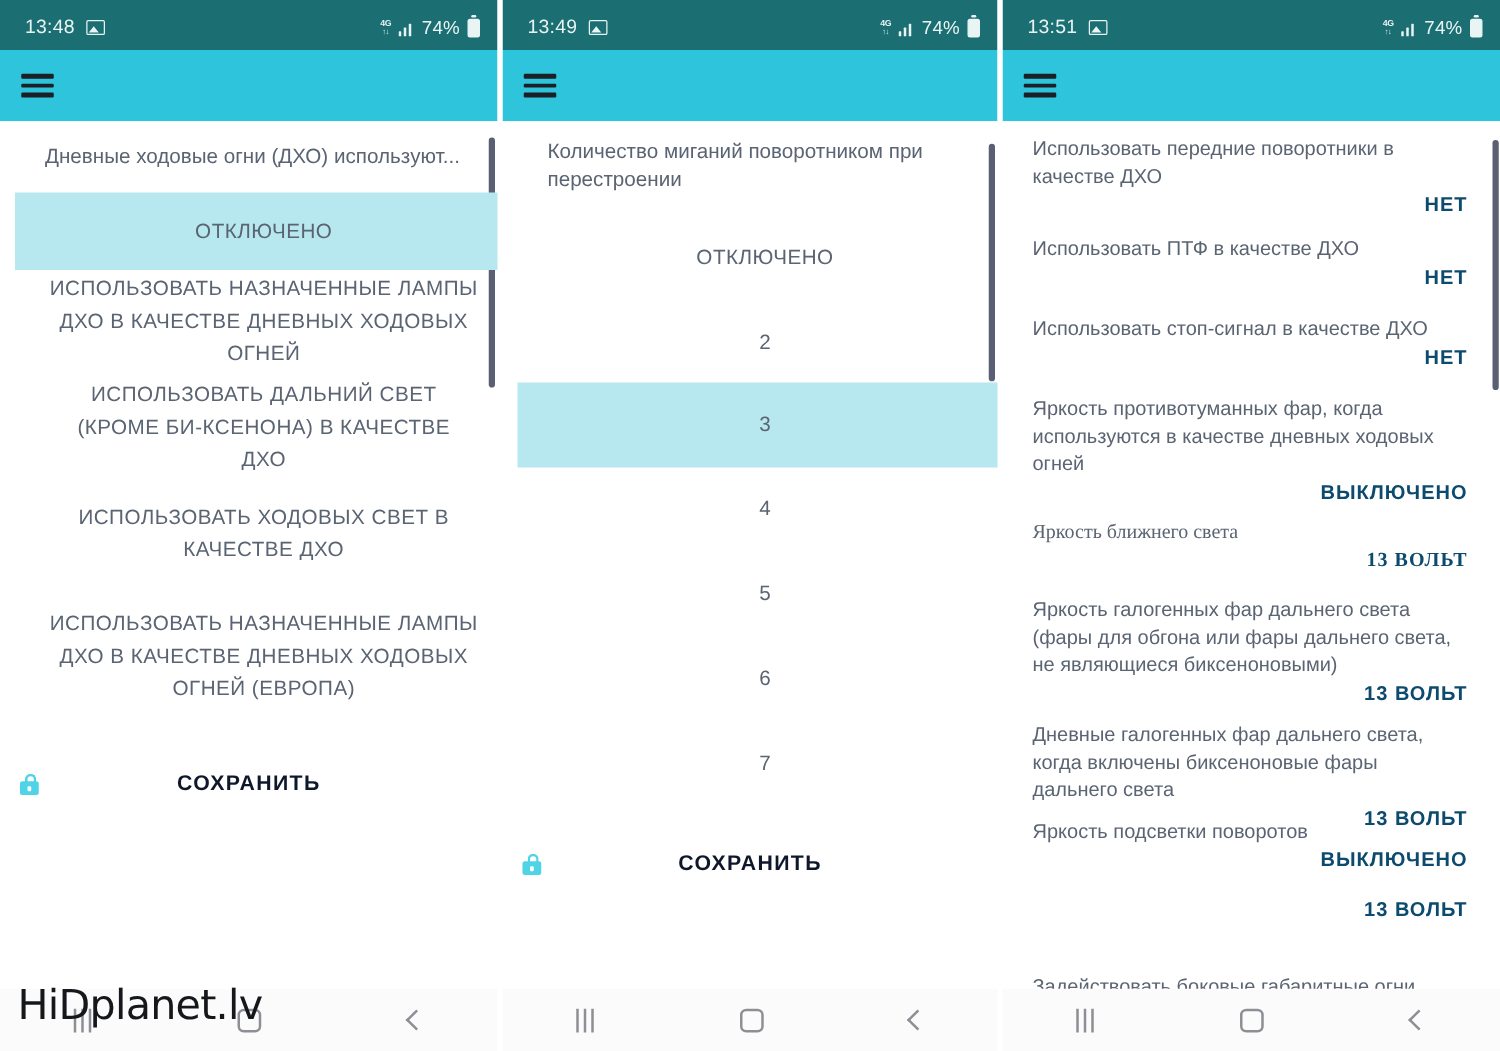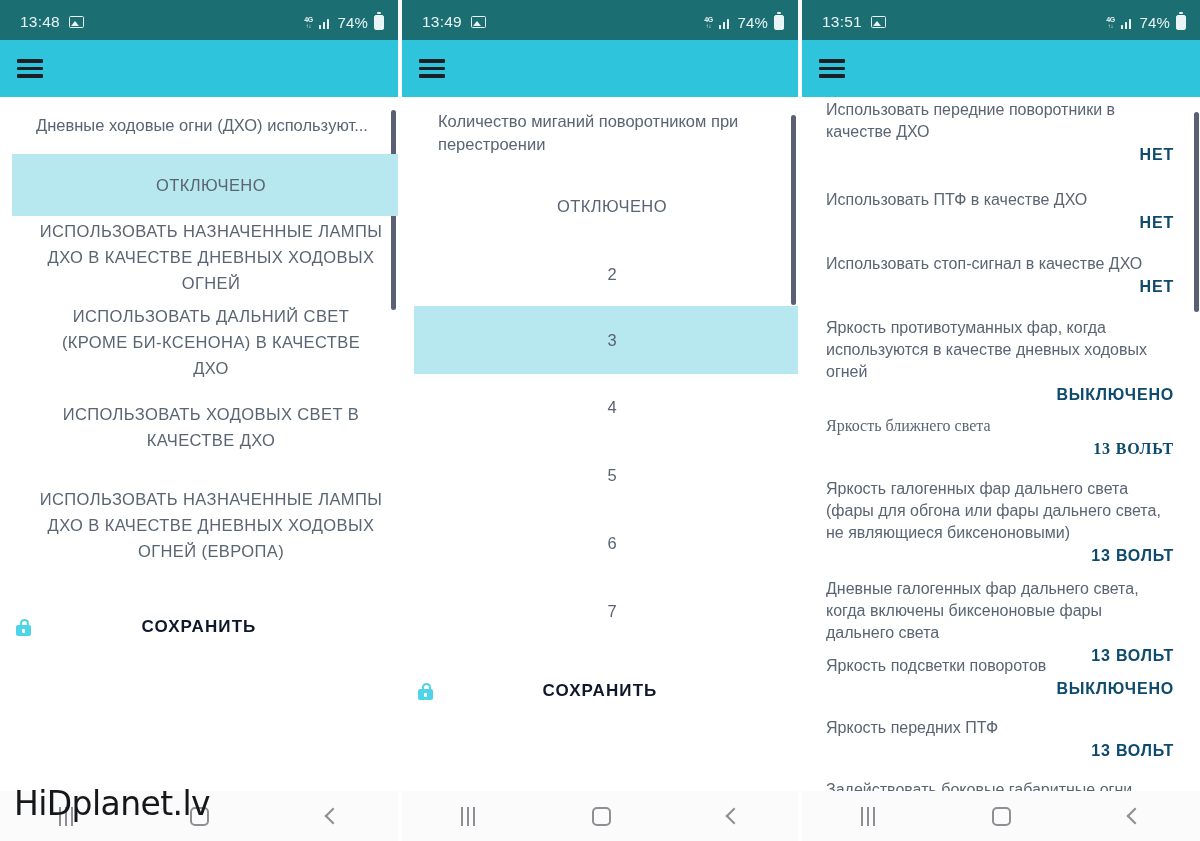--- a/index.html
+++ b/index.html
@@ -345,21 +345,21 @@
       <div class="hamburger">
         <span></span>
           <span></span>
           <span></span>
       </div>
     </div>
 
     <div class="content">
       <div class="scrollbar" style="right:1px;top:15px;height:200px;"></div>
 
-      <div class="p3row" style="top:2px;">
+      <div class="p3row" style="top:12px;">
         <div class="p3label">Использовать передние поворотники в качестве ДХО</div>
         <div class="p3value">НЕТ</div>
       </div>
 
       <div class="p3row" style="top:92px;">
         <div class="p3label">Использовать ПТФ в качестве ДХО</div>
         <div class="p3value">НЕТ</div>
       </div>
 
       <div class="p3row" style="top:156px;">
@@ -386,21 +386,20 @@
         <div class="p3label">Дневные галогенных фар дальнего света, когда включены биксеноновые фары дальнего света</div>
         <div class="p3value">13 ВОЛЬТ</div>
       </div>
 
       <div class="p3row" style="top:558px;">
         <div class="p3label">Яркость подсветки поворотов</div>
         <div class="p3value">ВЫКЛЮЧЕНО</div>
       </div>
 
       <div class="p3row" style="top:620px;">
-        <div class="p3label">Яркость передних ПТФ</div>
         <div class="p3value">13 ВОЛЬТ</div>
       </div>
 
       <div class="p3row" style="top:682px;">
         <div class="p3label">Задействовать боковые габаритные огни</div>
       </div>
 
       <div class="navbar">
         <span class="nav-recent">
             <i></i>

